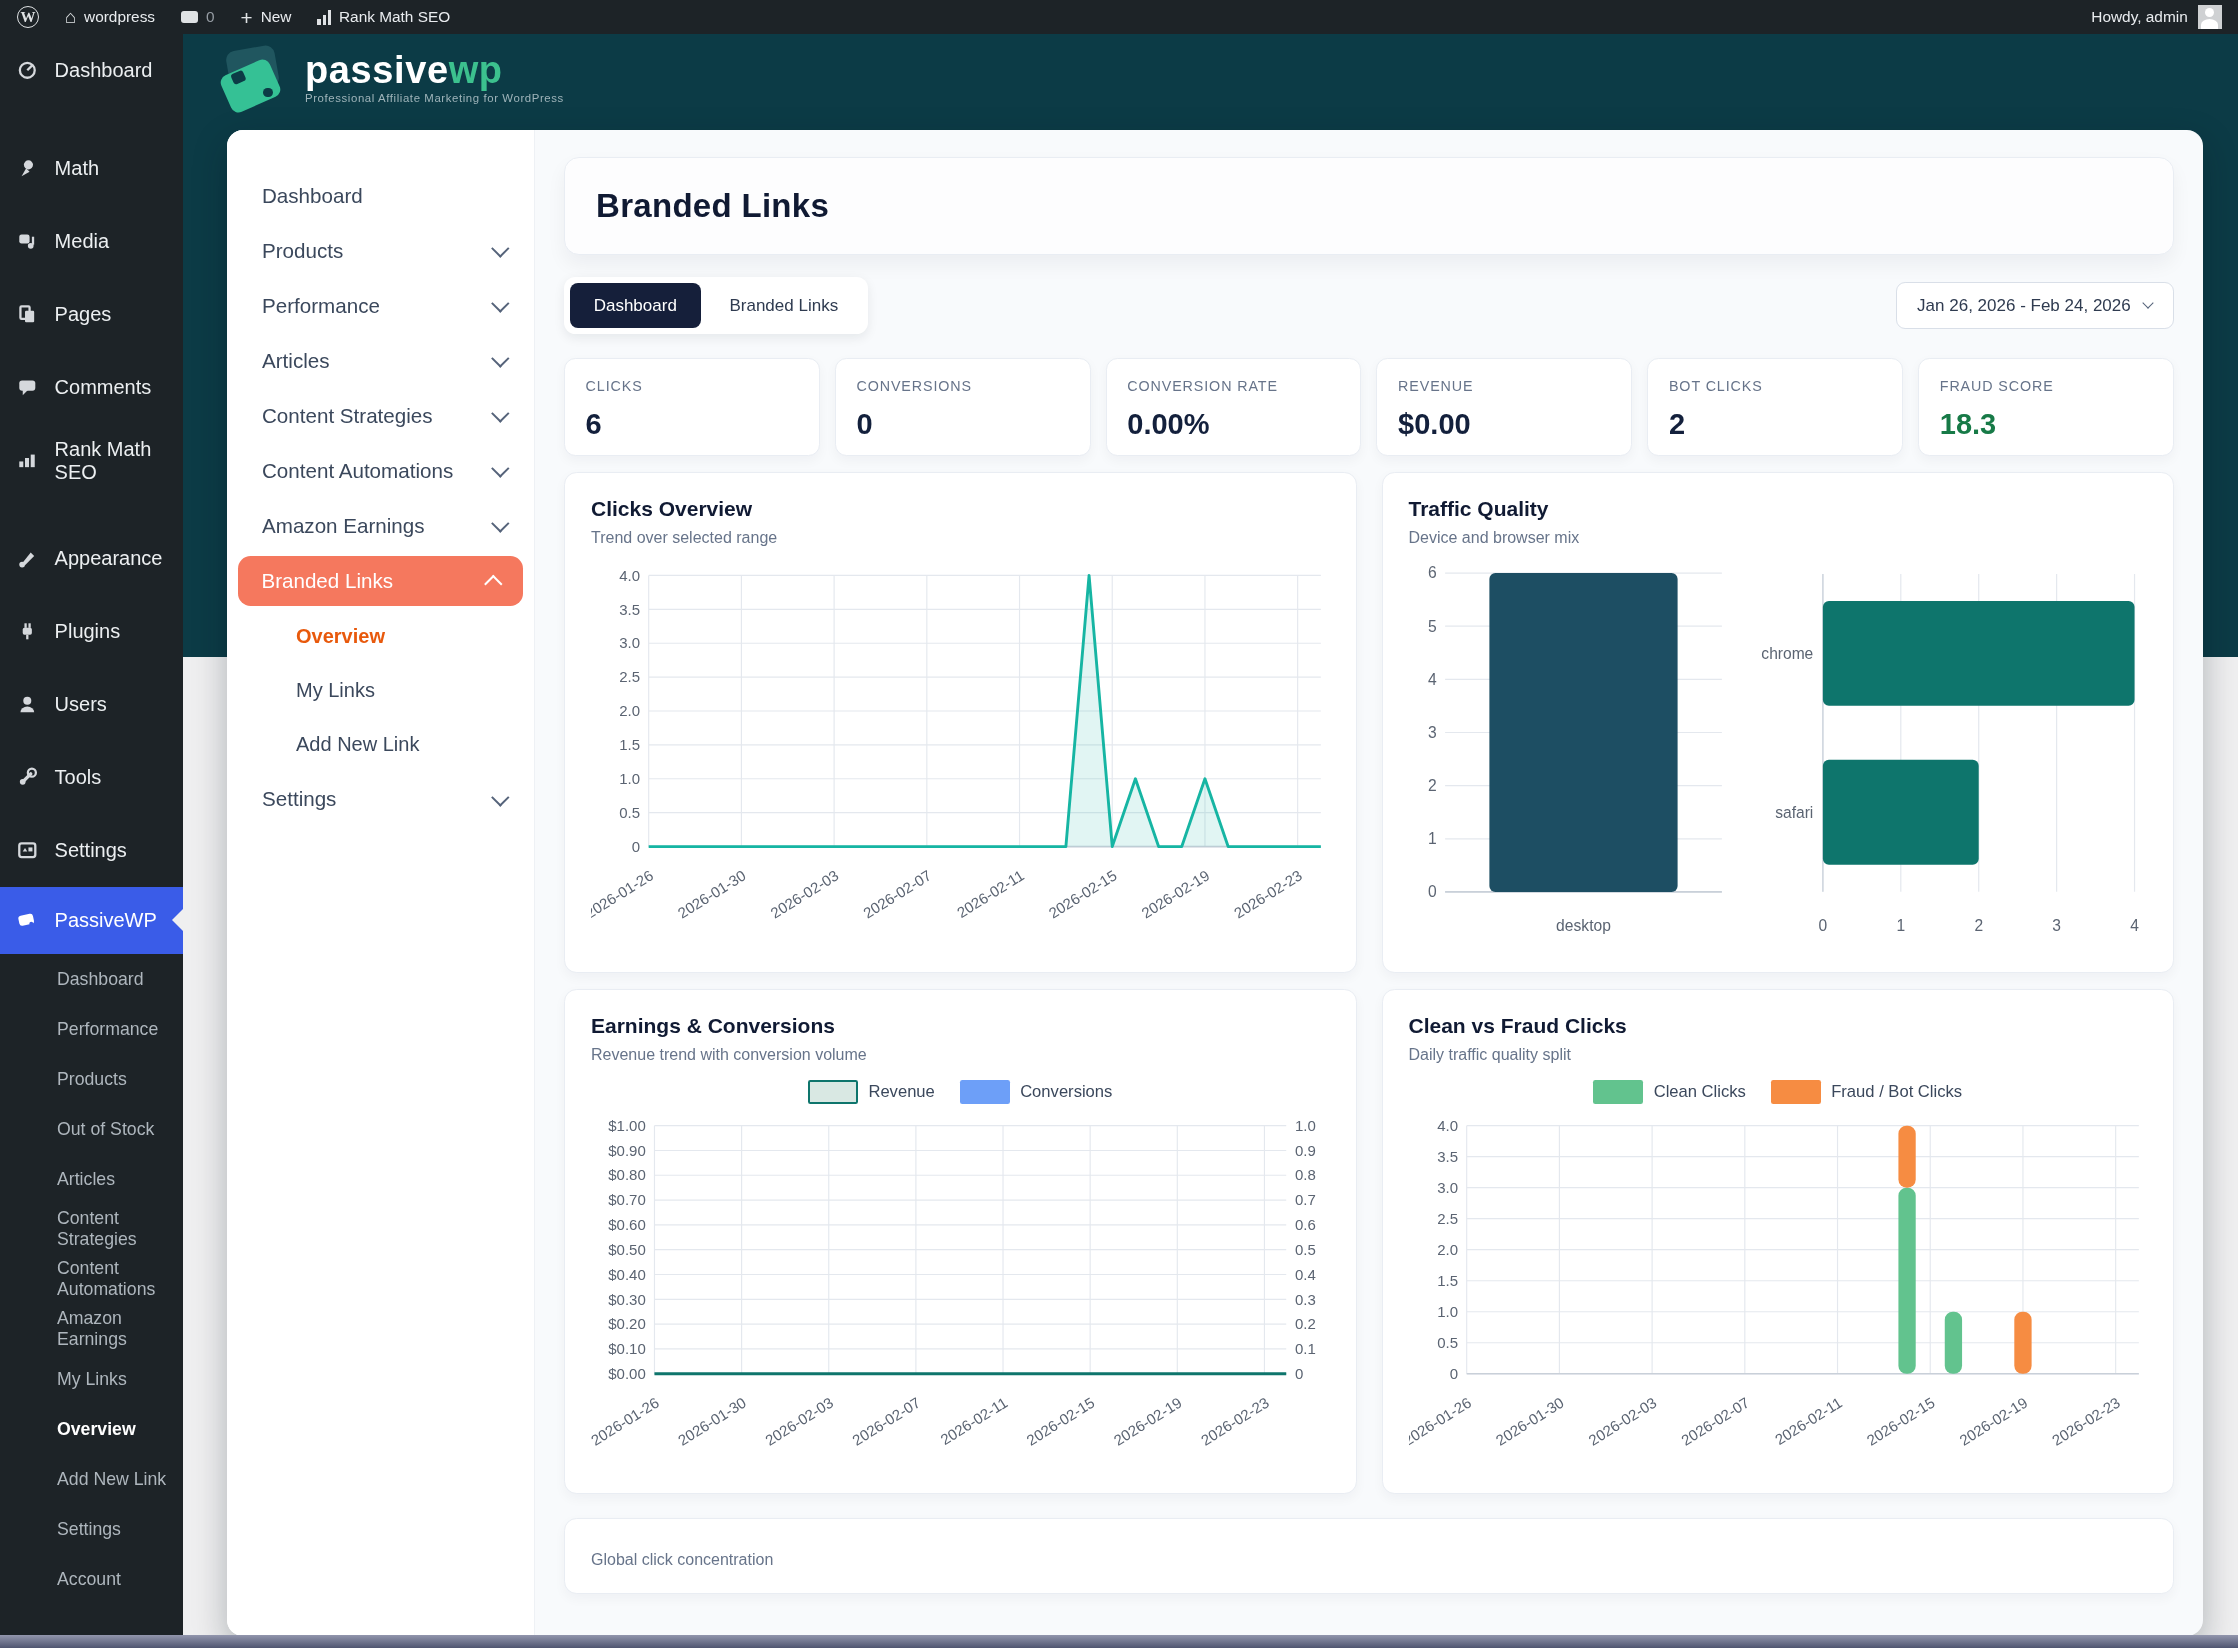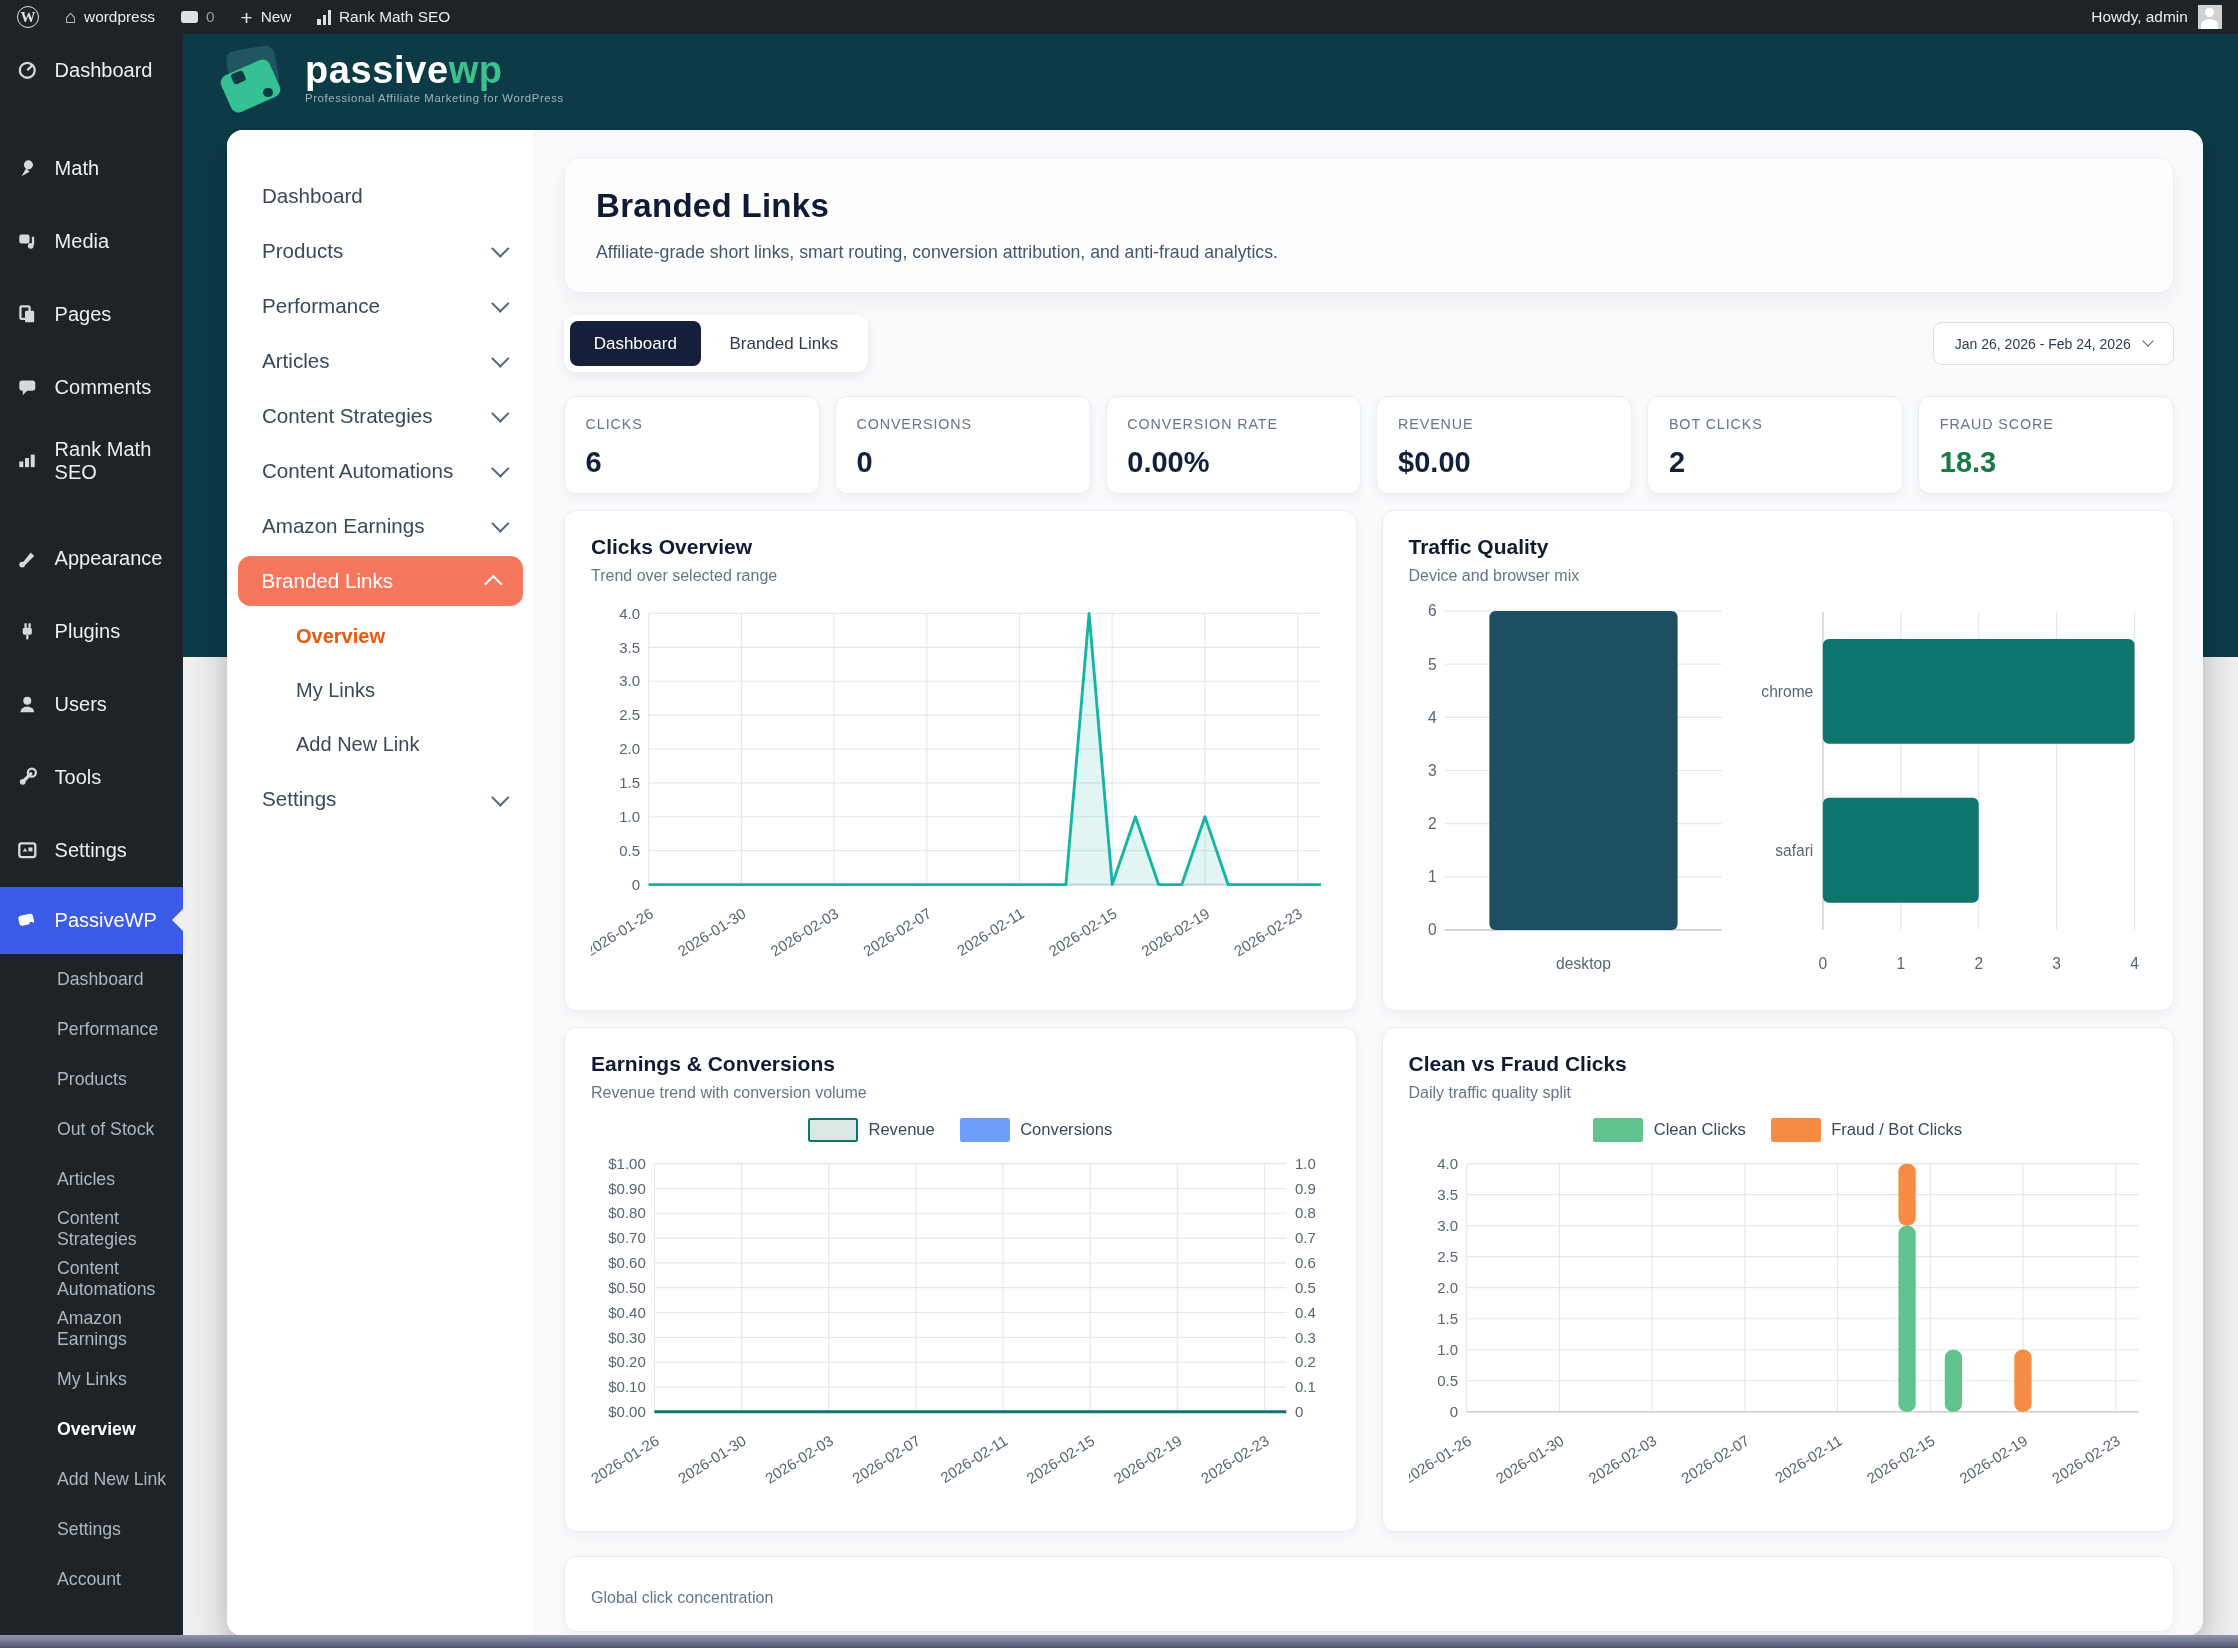--- a/index.html
+++ b/index.html
@@ -85,21 +85,21 @@
           box-shadow:0 9.1px 19.4px rgba(15,23,42,.05); }
   .hero h1 { font-size:33px; color:#101a33; letter-spacing:0.3px; }
   .hero p { font-size:17.7px; color:#46566c; margin-top:17px; }
 
   .toolbar { margin-top:22px; display:flex; align-items:center; justify-content:space-between; }
   .tabs { background:#ffffff; border-radius:11.4px; padding:5.7px; display:flex; gap:4.6px;
           box-shadow:0 3.4px 10.3px rgba(15,23,42,.08); }
   .tab { font-size:17px; padding:12.6px 24px; border-radius:8px; color:#2f3b50; }
   .tab.active { background:#151f3a; color:#ffffff; }
   .datebtn { background:#ffffff; border:1.1px solid #d9dfe8; border-radius:9.1px; padding:12.6px 20.6px;
-             font-size:14px; color:#2f3b50; display:flex; align-items:center; gap:13.7px; }
+             font-size:17px; color:#2f3b50; display:flex; align-items:center; gap:13.7px; }
   .datebtn .chev { width:8px; height:8px; border-width:1.7px; }
 
   .stats { margin-top:24px; display:grid; grid-template-columns:repeat(6,1fr); gap:15px; }
   .stat-card { background:#ffffff; border:1.1px solid #e9edf3; border-radius:11.4px; height:98px;
                padding:19.4px 20.6px; box-shadow:0 4.6px 11.4px rgba(15,23,42,.04); }
   .stat-label { font-size:14.3px; letter-spacing:0.9px; color:#67748a; }
   .stat-value { font-size:29px; font-weight:bold; color:#13203c; margin-top:13.7px; }
 
   .chartrow { margin-top:16px; display:grid; grid-template-columns:1fr 1fr; gap:25px; }
   .card { background:#ffffff; border:1.1px solid #e9edf3; border-radius:12.6px; padding:24px 26px;
@@ -354,21 +354,20 @@
       <div class="pnav-item">
         <span>Settings</span>
         <span class="chev"></span>
       </div>
     </div>
 
     <div id="main">
 
       <div class="hero">
         <h1>Branded Links</h1>
-        <p>Affiliate-grade short links, smart routing, conversion attribution, and anti-fraud analytics.</p>
       </div>
 
       <div class="toolbar">
         <div class="tabs">
           <div class="tab active">Dashboard</div>
           <div class="tab">Branded Links</div>
         </div>
         <div class="datebtn">
           <span>Jan 26, 2026 - Feb 24, 2026</span>
           <span class="chev"></span>

